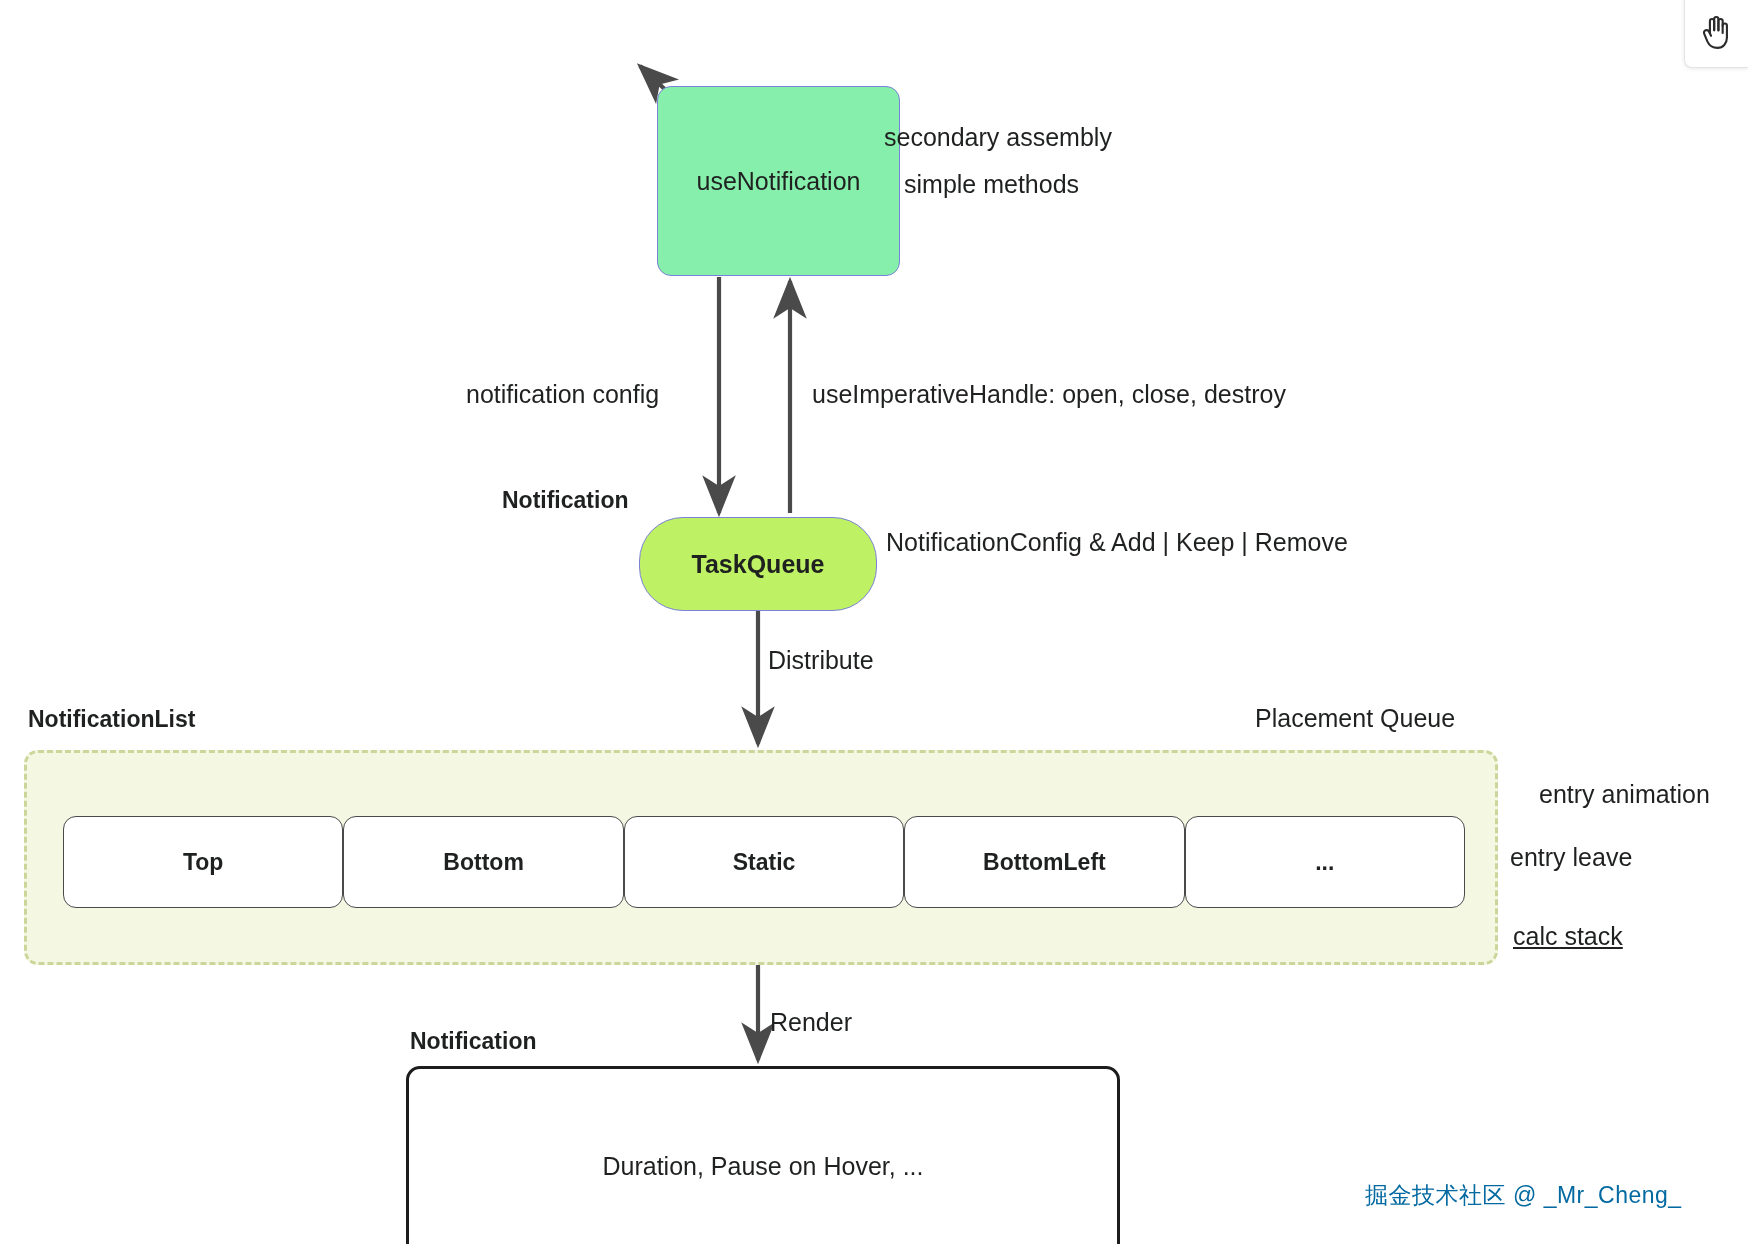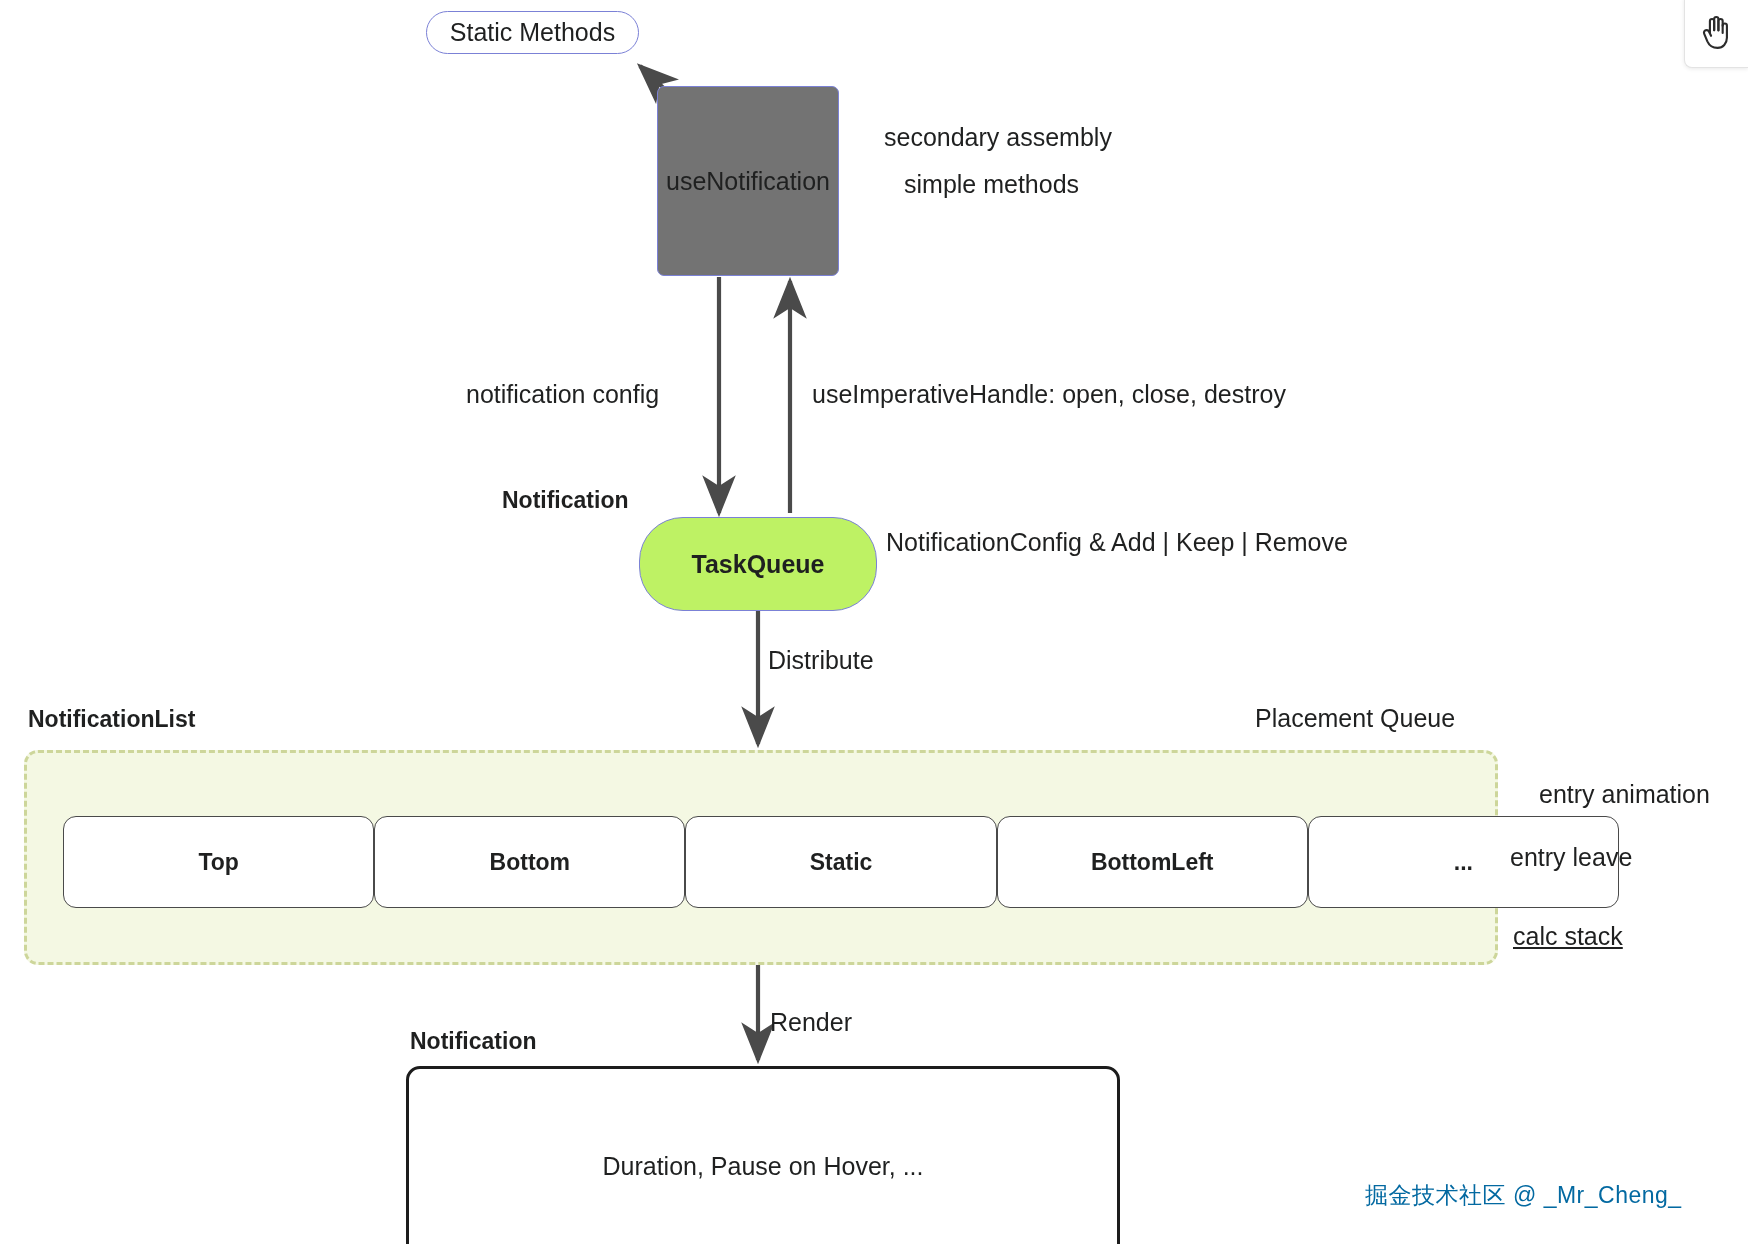--- a/index.html
+++ b/index.html
@@ -47,25 +47,25 @@
     border-radius: 22px;
     background: #ffffff;
     font-size: 25px;
     color: #1f2020;
   }
 
   
   .n-usenotif {
     left: 657px;
     top: 86px;
-    width: 182px;
+    width: 243px;
     height: 190px;
     border: 1.6px solid #7b81d6;
-    border-radius: 7px;
-    background: #737373;
+    border-radius: 14px;
+    background: #86efac;
     font-size: 25px;
     color: #1f2020;
   }
 
   
   .n-taskqueue {
     left: 639px;
     top: 517px;
     width: 238px;
     height: 94px;
@@ -86,21 +86,21 @@
     height: 215px;
     box-sizing: border-box;
     border: 3px dashed #cdd69a;
     border-radius: 14px;
     background: #f4f8e3;
   }
   .placement-row {
     position: absolute;
     left: 36px;
     top: 63px;
-    width: 1556px;
+    width: 1402px;
     height: 92px;
     display: flex;
   }
   .placement-box {
     flex: 1 1 0;
     box-sizing: border-box;
     border: 1.8px solid #4a4a4a;
     border-radius: 13px;
     background: #ffffff;
     display: flex;
@@ -201,23 +201,20 @@
 
     <line x1="719" y1="277" x2="719" y2="513" stroke="#4a4a4a" stroke-width="4.2" marker-end="url(#arrowhead)"></line>
 
     <line x1="790" y1="513" x2="790" y2="281" stroke="#4a4a4a" stroke-width="4.2" marker-end="url(#arrowhead)"></line>
 
     <line x1="758" y1="603" x2="758" y2="744" stroke="#4a4a4a" stroke-width="4.2" marker-end="url(#arrowhead)"></line>
 
     <line x1="758" y1="965" x2="758" y2="1060" stroke="#4a4a4a" stroke-width="4.2" marker-end="url(#arrowhead)"></line>
   </svg>
 
-  <div class="node n-static">
-    <span>Static Methods</span>
-  </div>
 
   <div class="node n-usenotif">
     <span>useNotification</span>
   </div>
 
   <div class="node n-taskqueue">
     <span>TaskQueue</span>
   </div>
 
   <div class="subgraph">

